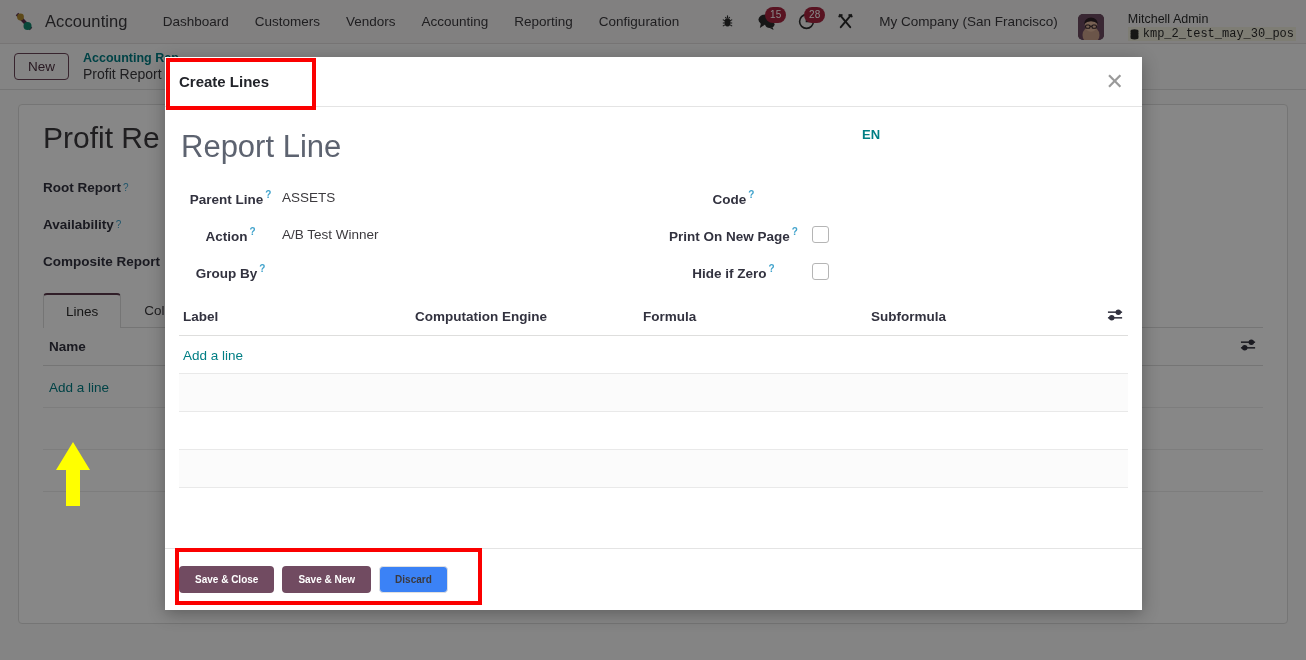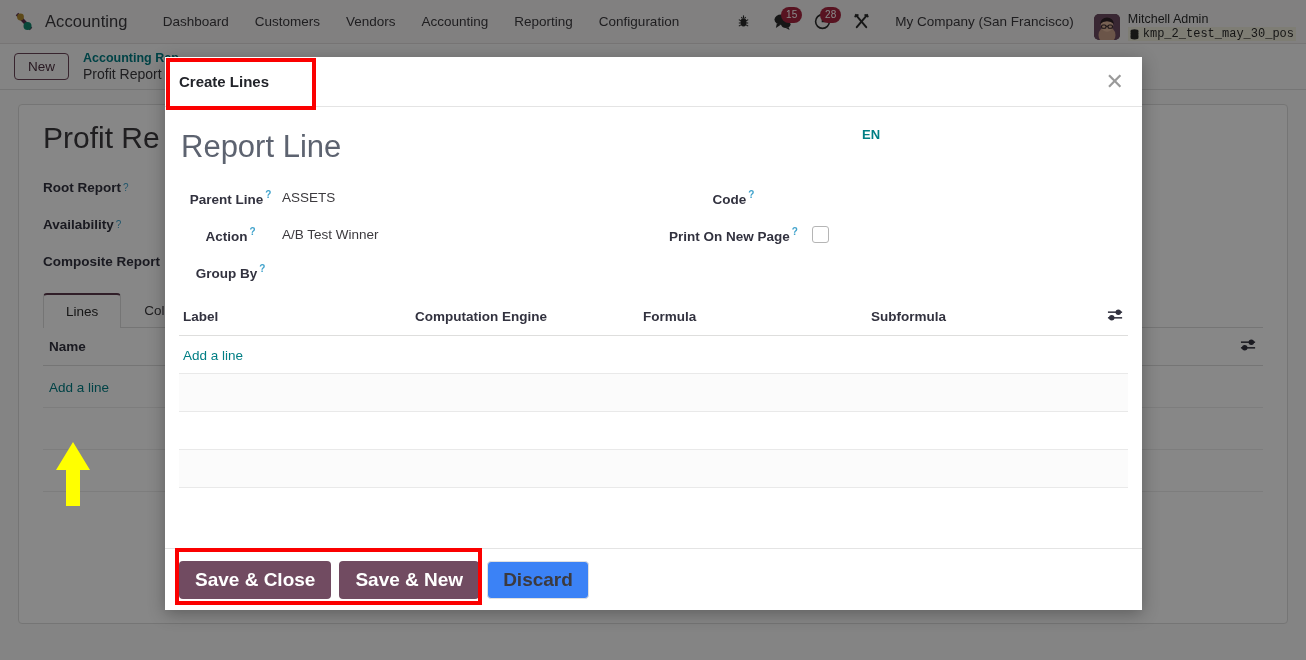--- a/index.html
+++ b/index.html
@@ -46,21 +46,21 @@
     position: absolute; top: -6px; right: 1px;
     background: #a6253f; color: #fff;
     font-size: 10px; line-height: 1;
     border-radius: 9px; padding: 3px 5px 3px 5px;
     min-width: 17px; text-align: center; font-weight: 500;
   }
   .company-name {
     font-size: 13.5px; color: #3c3a3e; padding: 0 14px; white-space: nowrap;
     cursor: pointer;
   }
-  .user-box { display: flex; align-items: center; gap: 8px; padding-left: 6px; cursor: pointer; margin-top: 10px;}
+  .user-box { display: flex; align-items: center; gap: 24px; padding-left: 6px; cursor: pointer; margin-top: 10px;}
   .avatar {
     width: 26px; height: 26px; border-radius: 5px; overflow: hidden;
     background: #5d3f52; display:block; position: relative;
   }
   .user-text { display: flex; flex-direction: column; line-height: 1.22; }
   .user-name { font-size: 12.5px; color: #2b2b2b; }
   .user-db {
     font-size: 12px; color: #2b2b2b;
     font-family: "Liberation Mono", monospace;
     background: #efeddc; padding: 0 2px; display:flex; align-items:center; gap:4px;
@@ -176,21 +176,21 @@
   }
   .m-table td {
     padding: 9px 4px; border-bottom: 1px solid #e9e9e9; height: 38px;
   }
   .m-table tr.alt td { background: #fbfbfb; }
   .modal-footer {
     flex: none; height: 62px; border-top: 1px solid #e4e4e4;
     display: flex; align-items: center; padding: 0 14px; gap: 8px;
   }
   .btn {
-    font-size: 19px; padding: 7px 15px; border-radius: 4px; cursor: pointer;
+    font-size: 10px; padding: 7px 15px; border-radius: 4px; cursor: pointer;
     border: 1px solid transparent; font-family: inherit; font-weight: bold;
   }
   .btn-primary { background: #714b61; color: #fff; }
   .btn-secondary { background: #3b82f6; color: #3c3a3e; border-color: #e0e0e0; }
 
   
   .ann-box {
     position: absolute; border: 4px solid #fb0000; z-index: 80; pointer-events: none;
   }
   #ann-title { left: 166px; top: 58px; width: 150px; height: 52px; }
@@ -390,20 +390,26 @@
       <div class="form-col right">
         <div class="m-row">
           <span class="m-label r">
             <span>Code</span><span class="q">?</span>
           </span>
           <span class="m-value"></span>
         </div>
         <div class="m-row">
           <span class="m-label r">
             <span>Print On New Page</span><span class="q">?</span>
+          </span>
+          <span class="cbox"></span>
+        </div>
+        <div class="m-row">
+          <span class="m-label r">
+            <span>Hide if Zero</span><span class="q">?</span>
           </span>
           <span class="cbox"></span>
         </div>
       </div>
     </div>
 
     <table class="m-table">
       <thead>
         <tr>
           <th style="width:232px">Label</th>

